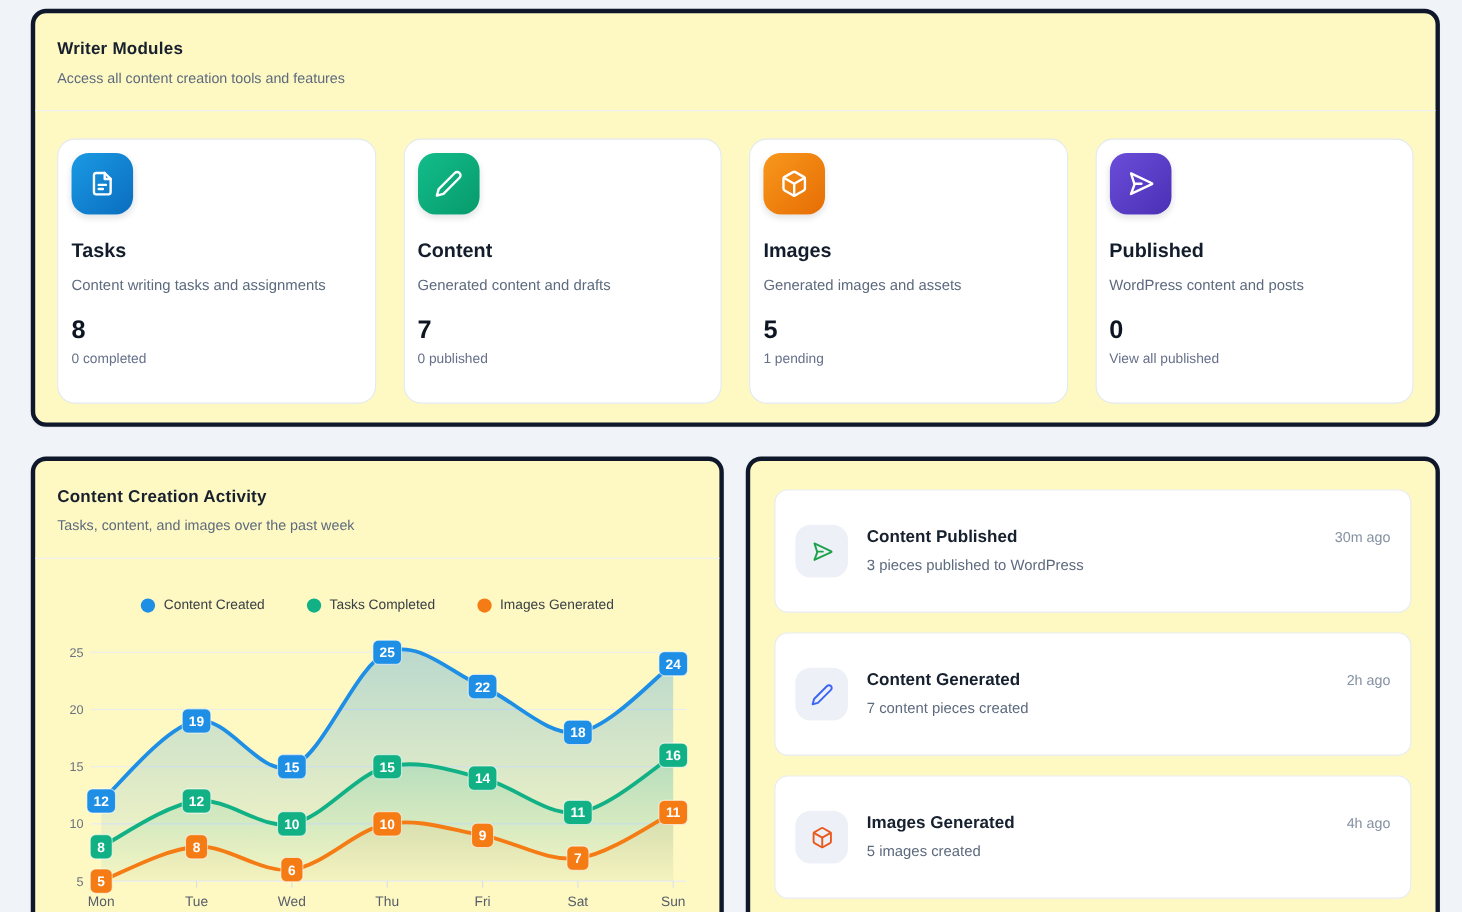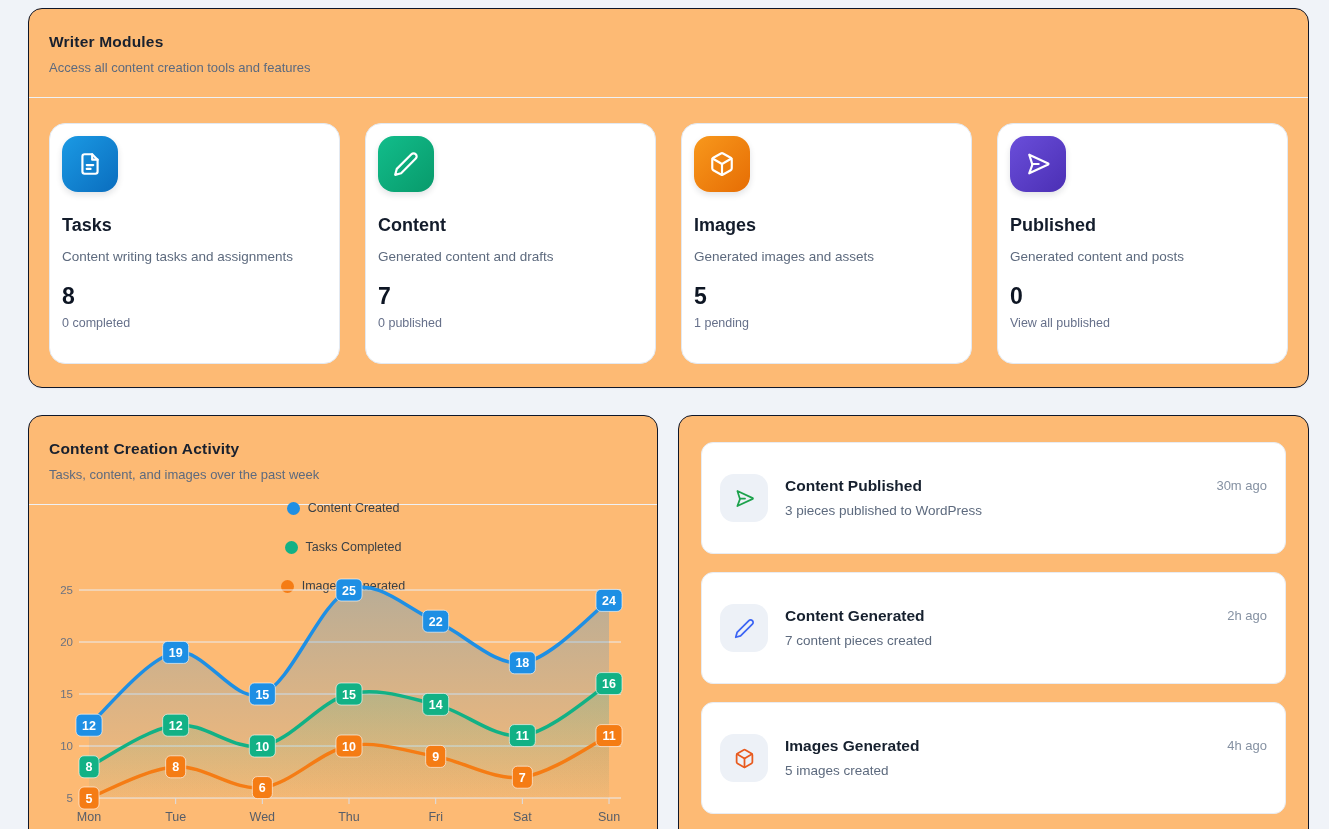--- a/index.html
+++ b/index.html
@@ -5,22 +5,22 @@
   * { margin:0; padding:0; box-sizing:border-box; }
   html,body { width:1329px; height:829px; overflow:hidden; }
   body {
     background:#f0f3f8;
     font-family:"Liberation Sans","DejaVu Sans",sans-serif;
     color:#18202e;
     position:relative;
   }
   .card {
     position:absolute;
-    background:#fdba74;
-    border:1px solid #0f172a;
+    background:#fef9c3;
+    border:4px solid #0f172a;
     border-radius:14px;
     box-shadow:0 1px 2px rgba(16,24,40,.04);
   }
   #top-card    { left:28px; top:8px;   width:1281px; height:380px; }
   #chart-card  { left:28px; top:415px; width:630px;  height:440px; }
   #recent-card { left:678px;top:415px; width:631px;  height:440px; }
 
   .card-header { padding:24px 20px 0 20px; height:89px; border-bottom:1px solid #eef1f5; }
   .card-title { font-size:15.5px; font-weight:bold; color:#18202e; letter-spacing:.2px; }
   .card-sub   { font-size:13px; color:#5d6a7e; margin-top:9px; }
@@ -39,21 +39,21 @@
     box-shadow:0 3px 6px rgba(16,24,40,.12);
   }
   .tile svg { width:26px; height:26px; }
   .module-title { font-size:18px; font-weight:bold; color:#131c2b; margin-top:23px; }
   .module-desc  { font-size:13.5px; color:#5d6a7e; margin-top:13px; }
   .module-count { font-size:23px; font-weight:bold; color:#0d1523; margin-top:19px; }
   .module-sub   { font-size:12.5px; color:#66708a; margin-top:6px; }
 
   
   .chart-body { padding-top:32px; }
-  .legend { display:flex; justify-content:center; align-items:center; gap:25px; height:20px;flex-direction:column; }
+  .legend { display:flex; justify-content:center; align-items:center; gap:38px; height:20px; }
   .legend-item { display:flex; align-items:center; gap:8px; cursor:pointer; }
   .legend-dot { width:13px; height:13px; border-radius:50%; }
   .legend-label { font-size:12.5px; color:#3a4046; }
   #activity-chart { display:block; margin-top:4px; margin-left:12px; }
 
   
   .activity-list { padding:26px 22px; display:flex; flex-direction:column; gap:18px; }
   .activity-item {
     border:1px solid #e8ecf2; border-radius:12px;
     padding:31px 18px; display:flex; gap:17px; cursor:pointer;
@@ -121,21 +121,21 @@
     </div>
 
     <div class="module-card">
       <div class="tile" style="background: linear-gradient(135deg, rgb(106, 78, 218), rgb(75, 47, 180));">
         <svg viewBox="0 0 24 24" fill="none" stroke="currentColor" stroke-width="2" stroke-linecap="round" stroke-linejoin="round">
           <path d="M3.9 3.4 21.4 11.6a.45.45 0 0 1 0 .82L3.9 20.6l2.7-7.3a2 2 0 0 0 0-1.4z"></path>
           <path d="M6.8 12h5.8"></path>
         </svg>
       </div>
       <div class="module-title">Published</div>
-      <div class="module-desc">Generated content and posts</div>
+      <div class="module-desc">WordPress content and posts</div>
       <div class="module-count">0</div>
       <div class="module-sub">View all published</div>
     </div>
 
   </div>
 </section>
 
 <section class="card" id="chart-card">
   <div class="card-header">
     <div class="card-title">Content Creation Activity</div>

